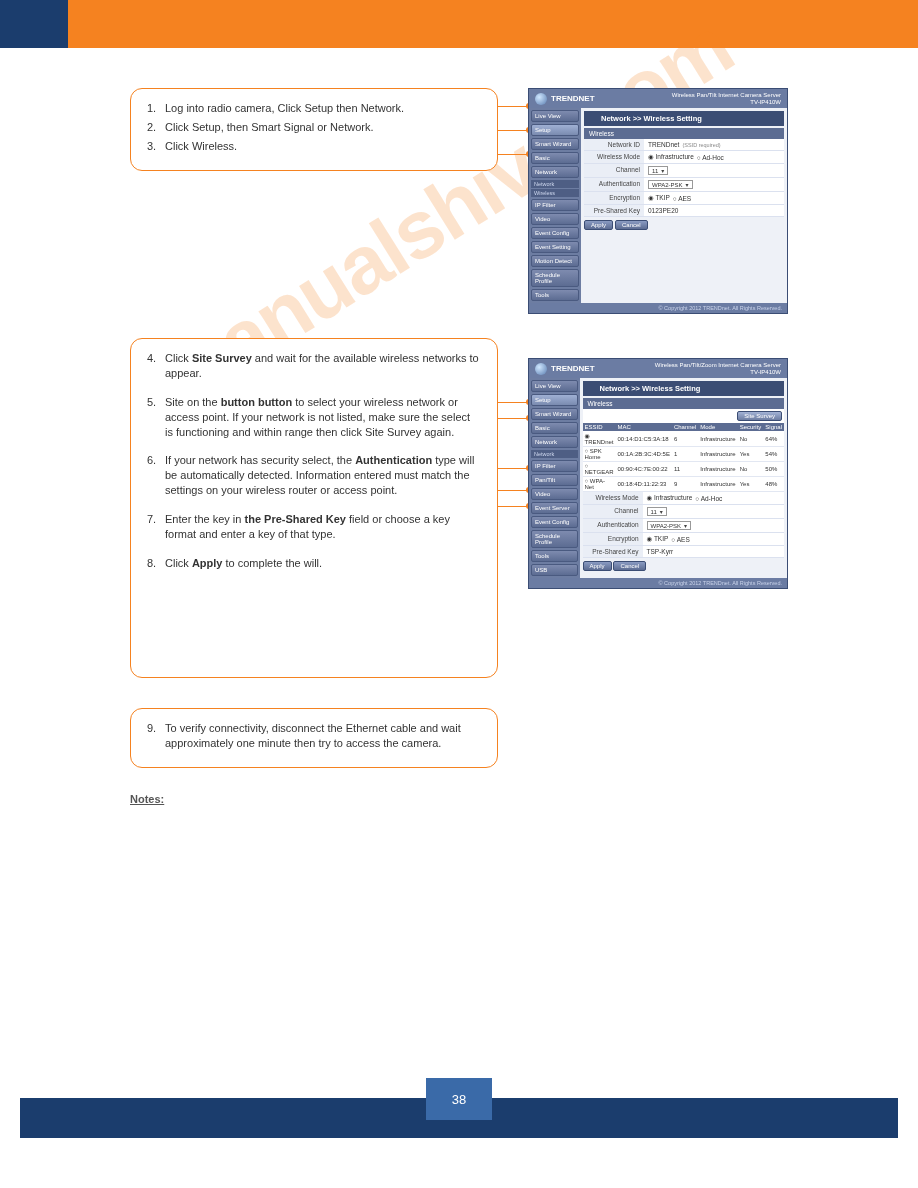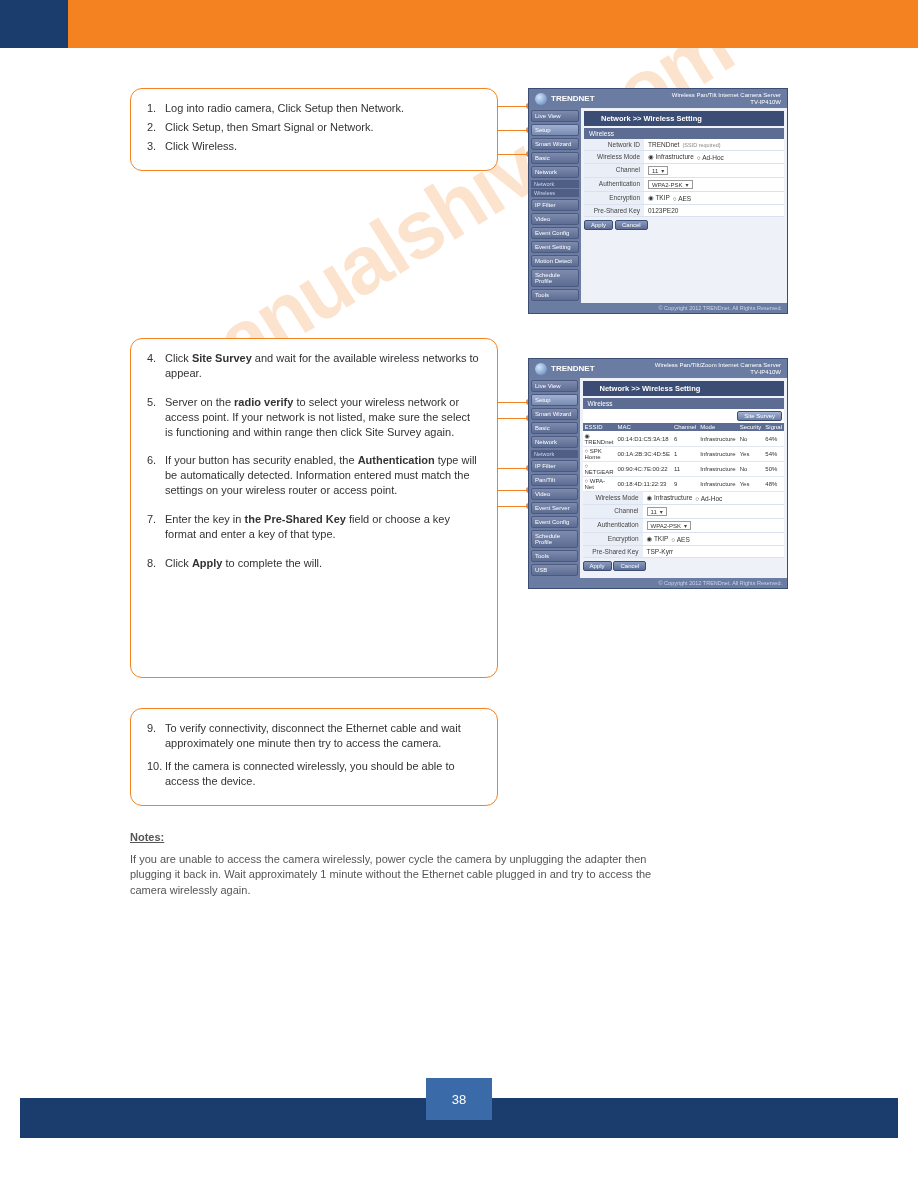--- a/index.html
+++ b/index.html
@@ -164,25 +164,25 @@
   </div>
 
   <div class="row">
     <div class="box tall">
       <div class="step-line">
           <span class="step-num">4.</span>
           <span class="step-body"><span>Click </span><span class="b">Site Survey</span><span> and wait for the available wireless networks to appear.</span></span>
         </div>
       <div class="step-line" style="margin-top:14px">
           <span class="step-num">5.</span>
-          <span class="step-body"><span>Server on the </span><span class="b">radio verify</span><span> to select your wireless network or access point. If your network is not listed, make sure the select is functioning and within range then click Site Survey again.</span></span>
+          <span class="step-body"><span>Site on the </span><span class="b">button button</span><span> to select your wireless network or access point. If your network is not listed, make sure the select is functioning and within range then click Site Survey again.</span></span>
         </div>
       <div class="step-line" style="margin-top:14px">
           <span class="step-num">6.</span>
-          <span class="step-body"><span>If your button has security enabled, the </span><span class="b">Authentication</span><span> type will be automatically detected. Information entered must match the settings on your wireless router or access point.</span></span>
+          <span class="step-body"><span>If your network has security select, the </span><span class="b">Authentication</span><span> type will be automatically detected. Information entered must match the settings on your wireless router or access point.</span></span>
         </div>
       <div class="step-line" style="margin-top:14px">
           <span class="step-num">7.</span>
           <span class="step-body"><span>Enter the key in </span><span class="b">the Pre-Shared Key</span><span> field or choose a key format and enter a key of that type.</span></span>
         </div>
       <div class="step-line" style="margin-top:14px">
           <span class="step-num">8.</span>
           <span class="step-body"><span>Click </span><span class="b">Apply</span><span> to complete the will.</span></span>
         </div>
     </div>
@@ -313,30 +313,25 @@
       <div class="foot-copy">© Copyright 2012 TRENDnet. All Rights Reserved.</div>
     </div>
   </div>
 
   <div class="row" style="margin-top:30px">
     <div class="box">
       <div class="step-line">
           <span class="step-num">9.</span>
           <span class="step-body">To verify connectivity, disconnect the Ethernet cable and wait approximately one minute then try to access the camera.</span>
         </div>
-      <div class="step-line" style="margin-top:8px">
-          <span class="step-num">10.</span>
-          <span class="step-body">If the camera is connected wirelessly, you should be able to access the device.</span>
-        </div>
     </div>
   </div>
 
   <div class="text-block" style="margin-top:10px">
     <div class="u b" style="margin-bottom:6px;display:inline-block">Notes:</div>
-    <p style="margin-bottom:8px">If you are unable to access the camera wirelessly, power cycle the camera by unplugging the adapter then plugging it back in. Wait approximately 1 minute without the Ethernet cable plugged in and try to access the camera wirelessly again.</p>
   </div>
 
 </div>
 
 <div class="footer">
   <div class="footer-navy"></div>
   <div class="footer-pgbox">
       <span>38</span>
     </div>
 </div>

